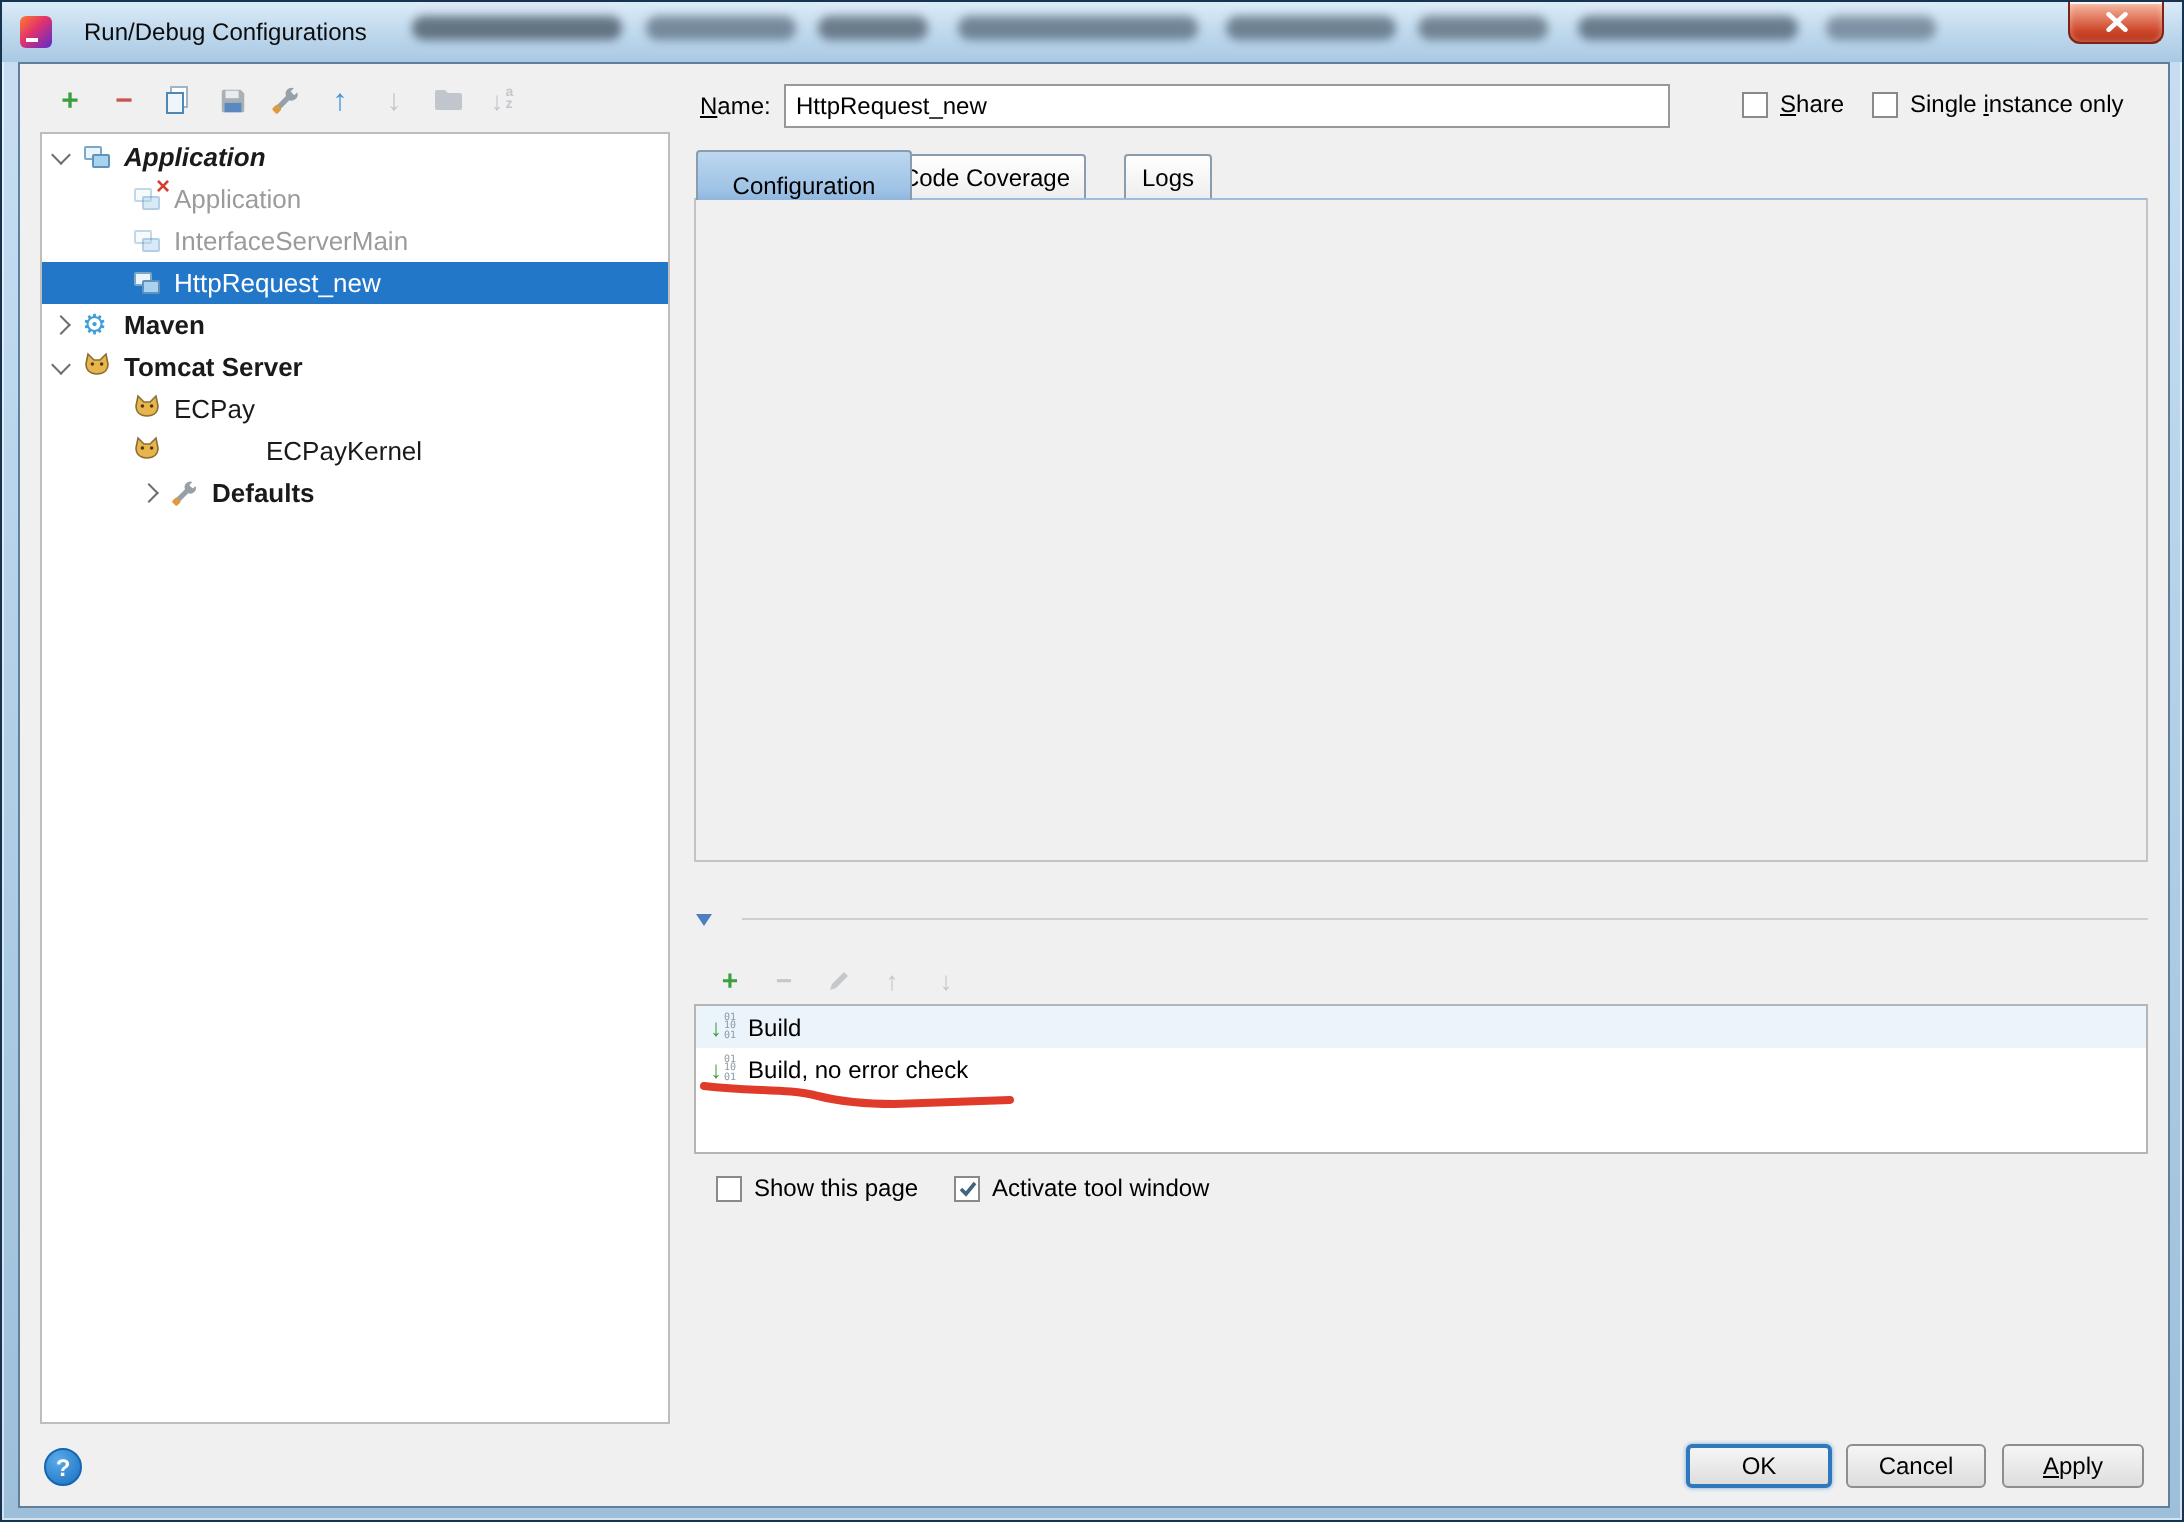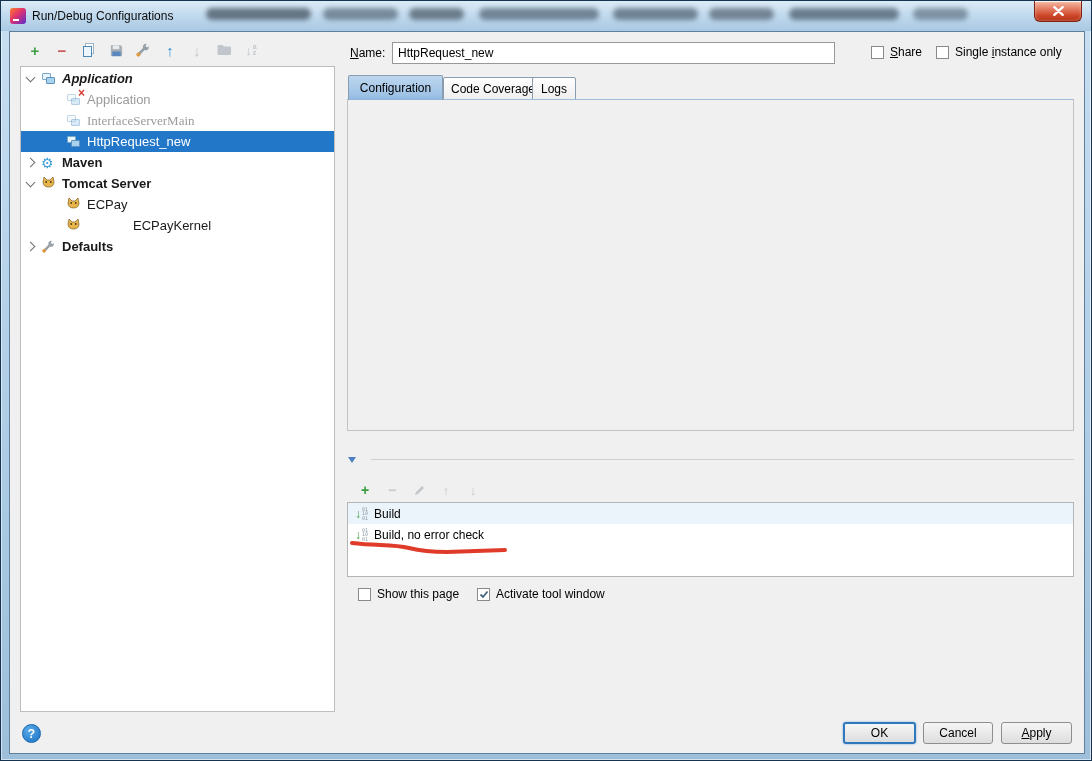--- a/index.html
+++ b/index.html
@@ -8,21 +8,21 @@
     background:linear-gradient(180deg,#c9dff2 0%,#b3d0e8 45%,#9dbfda 100%);
     border:1px solid #16334f;box-shadow:inset 0 0 0 1px rgba(255,255,255,.55);
     font-family:"Liberation Sans",sans-serif;overflow:hidden;}
   
   .titlebar{position:absolute;left:0;top:0;right:0;height:30px;
     background:linear-gradient(180deg,#dcebf7 0%,#bdd7ec 55%,#a9c9e3 100%);overflow:hidden;}
   .blob{position:absolute;top:7px;height:12px;border-radius:6px;filter:blur(2.4px);}
   .appicon{position:absolute;left:9px;top:7px;width:16px;height:16px;border-radius:3px;
     background:linear-gradient(135deg,#ff7a2d 0%,#e0326e 45%,#5a2bd0 100%);}
   .appicon i{position:absolute;left:3px;bottom:3px;width:6px;height:2px;background:#fff;}
-  .wtitle{position:absolute;left:31px;top:8px;font-size:12px;color:#0c0c0c;white-space:nowrap;}
+  .wtitle{position:absolute;left:41px;top:8px;font-size:12px;color:#0c0c0c;white-space:nowrap;}
   .closebtn{position:absolute;right:9px;top:0;width:48px;height:21px;
     background:linear-gradient(180deg,#f6bfa9 0%,#e5836a 35%,#cf4a2d 70%,#b23014 100%);
     border:1px solid #7e2315;border-top:none;border-radius:0 0 6px 6px;
     box-shadow:inset 0 1px 0 rgba(255,255,255,.8),inset 0 0 3px rgba(255,255,255,.4);
     display:flex;align-items:center;justify-content:center;cursor:pointer;}
   
   .content{position:absolute;left:8px;top:30px;width:1076px;height:723px;
     background:#f0f0f0;border:1px solid #5f7f9b;}
   
   .tbtn{position:absolute;width:22px;height:20px;display:flex;align-items:center;
@@ -182,21 +182,21 @@
         <span class="lbl b">Application</span>
       </div>
       <div class="trow ind1" style="top:22px;">
         <span class="ic ic-app dim">
             <span class="bk"></span>
             <span class="fr"></span>
             <span class="rx">×</span>
           </span>
         <span class="lbl muted">Application</span>
       </div>
-      <div class="trow ind1" style="top:43px;font-family:Liberation Serif, serif;">
+      <div class="trow ind1" style="top:43px;">
         <span class="ic ic-app dim">
             <span class="bk"></span>
             <span class="fr"></span>
           </span>
         <span class="lbl muted">InterfaceServerMain</span>
       </div>
       <div class="trow ind1 sel" style="top:64px;">
         <span class="ic ic-app">
             <span class="bk"></span>
             <span class="fr"></span>
@@ -232,21 +232,21 @@
       <div class="trow ind1" style="top:148px;gap:46px;">
         <span class="ic">
           <svg width="15" height="13" viewBox="0 0 15 13">
               <path d="M2 6 L3 1 L6 4 H9 L12 1 L13 6 C13 9 11 11 7.5 11 C4 11 2 9 2 6 Z" fill="#e8b54a" stroke="#8a6d35" stroke-width="0.8"></path>
               <circle cx="5.2" cy="6" r="0.9" fill="#4a3a1a"></circle>
               <circle cx="9.8" cy="6" r="0.9" fill="#4a3a1a"></circle>
             </svg>
         </span>
         <span class="lbl">ECPayKernel</span>
       </div>
-      <div class="trow ind0" style="top:169px;">
+      <div class="trow ind0" style="top:169px;padding-left:44px;">
         <span class="chev right"></span>
         <span class="ic">
           <svg width="15" height="15" viewBox="0 0 16 16">
               <path d="M13.6 4.2 a3 3 0 0 1 -3.9 3.9 L4.8 13 l-1.9 -1.9 5.1 -5.1 a3 3 0 0 1 3.9 -3.9 l-1.6 1.7 1.8 1.8 z" fill="#97a0a6"></path>
               <rect x="1.6" y="10.8" width="3.6" height="3.6" rx="0.8" fill="#e09a3e" transform="rotate(45 3.4 12.6)"></rect>
             </svg>
         </span>
         <span class="lbl b">Defaults</span>
       </div>
     </div>
@@ -259,27 +259,27 @@
     </div>
     <label class="cb" style="left:861px;top:13px;align-items:flex-end;">
       <span class="cbbox"></span>
       <span><u>S</u>hare</span>
     </label>
     <label class="cb" style="left:926px;top:13px;">
       <span class="cbbox"></span>
       <span>Single <u>i</u>nstance only</span>
     </label>
 
-    <div class="tab on" style="left:338px;width:95px;">
+    <div class="tab on" style="left:338px;width:108px;align-items:flex-end;">
         <span>Configuration</span>
       </div>
     <div class="tab off" style="left:433px;width:100px;">
         <span>Code Coverage</span>
       </div>
-    <div class="tab off" style="left:522px;width:44px;">
+    <div class="tab off" style="left:552px;width:44px;">
         <span>Logs</span>
       </div>
     <div class="tabpanel"></div>
 
     <span class="flabel" style="left:344px;top:73px;">Main <u>c</u>lass:</span>
     <div class="tf" style="left:505px;top:73px;width:520px;">
       <span>HttpRequest_new</span>
     </div>
     <div class="dots" style="left:1031px;top:73px;">...</div>
 

